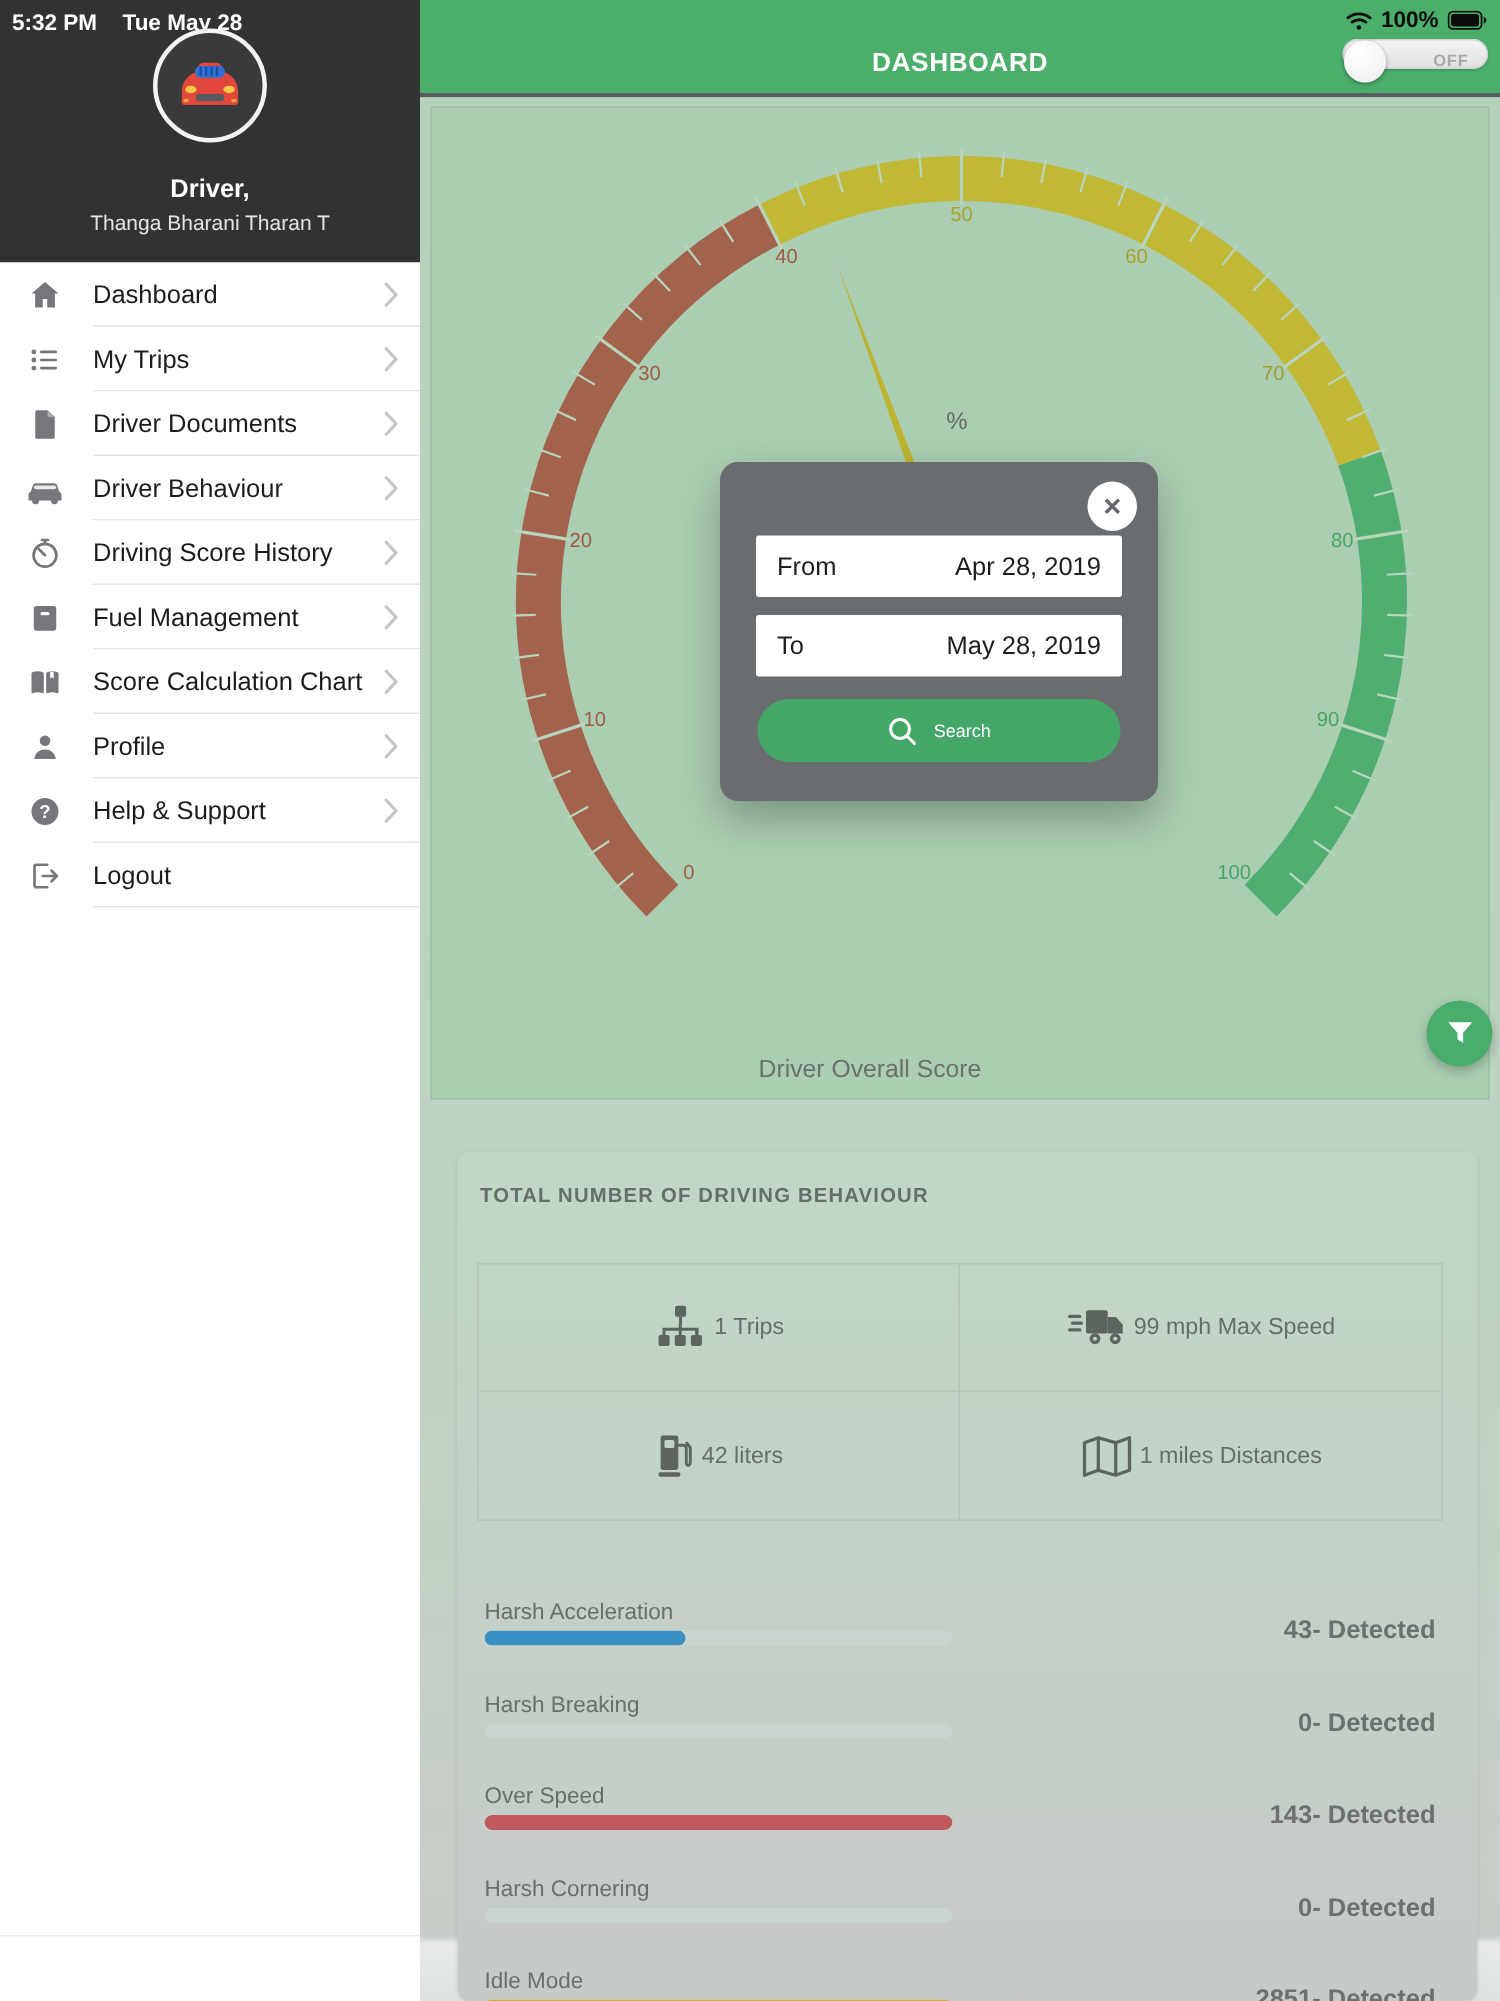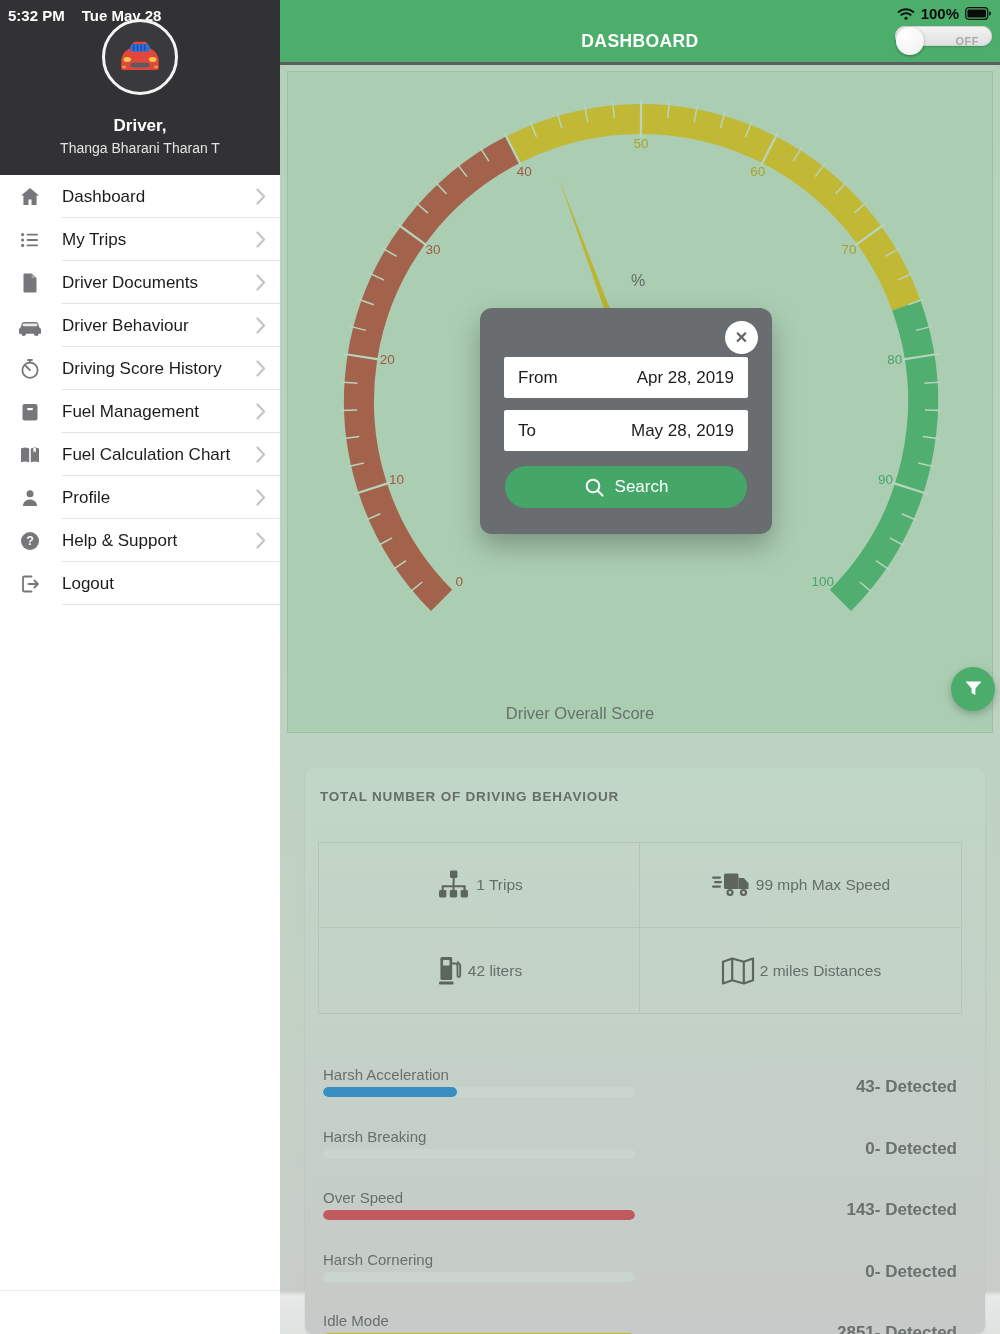--- a/index.html
+++ b/index.html
@@ -52,21 +52,21 @@
   
   .modal{position:absolute;left:200px;top:243px;width:292px;height:226px;background:#6a6d70;border-radius:12px;
          box-shadow:0 12px 28px rgba(0,0,0,.28);}
   .modal-close{position:absolute;top:13px;right:14px;width:33px;height:33px;border-radius:50%;background:#fff;
                display:flex;align-items:center;justify-content:center;color:#626569;font-size:16px;font-weight:900;cursor:pointer;}
   .field{position:absolute;left:24px;width:244px;height:41px;background:#fff;border-radius:2px;
          display:flex;align-items:center;justify-content:space-between;padding:0 14px;box-sizing:border-box;cursor:pointer;}
   .field .flabel,.field .fvalue{font-size:17px;color:#1d1d1f;}
   .field-from{top:49px;} .field-to{top:102px;}
   .search-btn{position:absolute;left:25px;top:158px;width:242px;height:42px;border-radius:21px;background:#45a767;
-              display:flex;align-items:center;justify-content:center;gap:10px;color:#fff;font-size:17px;cursor:pointer;text-align:center;}
+              display:flex;align-items:center;justify-content:center;gap:10px;color:#fff;font-size:12px;cursor:pointer;text-align:center;}
 
   
   .card{position:absolute;left:25px;top:703px;width:680px;height:566px;border-radius:8px;
         background:linear-gradient(180deg,#c1d7c6 0%,#c5cfc8 65%,#c7cac8 100%);box-shadow:0 1px 3px rgba(0,0,0,.08);}
   .card-title{position:absolute;left:15px;top:21px;font-size:13.5px;font-weight:bold;color:#656e68;letter-spacing:.8px;}
   .grid{position:absolute;left:13px;top:74px;width:644px;height:172px;border:1px solid #b5c5ba;box-sizing:border-box;
         display:grid;grid-template-columns:1fr 1fr;grid-template-rows:1fr 1fr;}
   .cell{display:flex;flex-direction:row;align-items:center;justify-content:center;gap:4px;color:#5c665f;}
   .cell:nth-child(1),.cell:nth-child(3){border-right:1px solid #b5c5ba;}
   .cell:nth-child(1),.cell:nth-child(2){border-bottom:1px solid #b5c5ba;}
@@ -199,21 +199,21 @@
           </span>
       </div>
       <div class="menu-row">
         <span class="mi">
             <svg width="24" height="24" viewBox="0 0 24 24" fill="currentColor">
               <path d="M3.6 5.2c2.3-1 4.7-1 7 0 .4.2.6.5.6.9v12.4c0 .5-.5.8-1 .6-2-.8-4.2-.8-6.2 0-.5.2-1-.1-1-.6V6.1c0-.4.2-.7.6-.9z"></path>
               <path d="M20.4 5.2c-2.3-1-4.7-1-7 0-.4.2-.6.5-.6.9v12.4c0 .5.5.8 1 .6 2-.8 4.2-.8 6.2 0 .5.2 1-.1 1-.6V6.1c0-.4-.2-.7-.6-.9z"></path>
               <path d="M15.4 4.9h2.4v4.6l-1.2-1.2-1.2 1.2z" fill="#fff"></path>
             </svg>
           </span>
-        <span class="ml">Fuel Calculation Chart</span>
+        <span class="ml">Score Calculation Chart</span>
         <span class="chev">
             <svg width="10" height="17" viewBox="0 0 10 17">
               <path d="M1.5 1.5 8 8.5 1.5 15.5" fill="none" stroke="currentColor" stroke-width="2.2" stroke-linecap="round" stroke-linejoin="round"></path>
             </svg>
           </span>
       </div>
       <div class="menu-row">
         <span class="mi">
             <svg width="24" height="24" viewBox="0 0 24 24" fill="currentColor">
               <circle cx="12" cy="7.8" r="3.5"></circle>
@@ -426,21 +426,21 @@
               </span>
             <span class="clabel">42 liters</span>
           </div>
           <div class="cell">
             <span>
                 <svg width="36" height="30" viewBox="0 0 36 30" fill="none" stroke="currentColor" stroke-width="2.2" stroke-linejoin="round">
                   <path d="M12.2 2.5 3 5.8v21.7l9.2-3.3 11.6 3.3 9.2-3.3V2.5l-9.2 3.3z"></path>
                   <path d="M12.2 2.5v21.7M23.8 5.8v21.7"></path>
                 </svg>
               </span>
-            <span class="clabel">2 miles Distances</span>
+            <span class="clabel">1 miles Distances</span>
           </div>
         </div>
 
         <div class="bar-row r0">
           <div class="blabel">Harsh Acceleration</div>
           <div class="bar-track">
               <div class="bar-fill" style="width: 43%; background: rgb(58, 143, 194);"></div>
             </div>
           <div class="bar-detected">43- Detected</div>
         </div>

